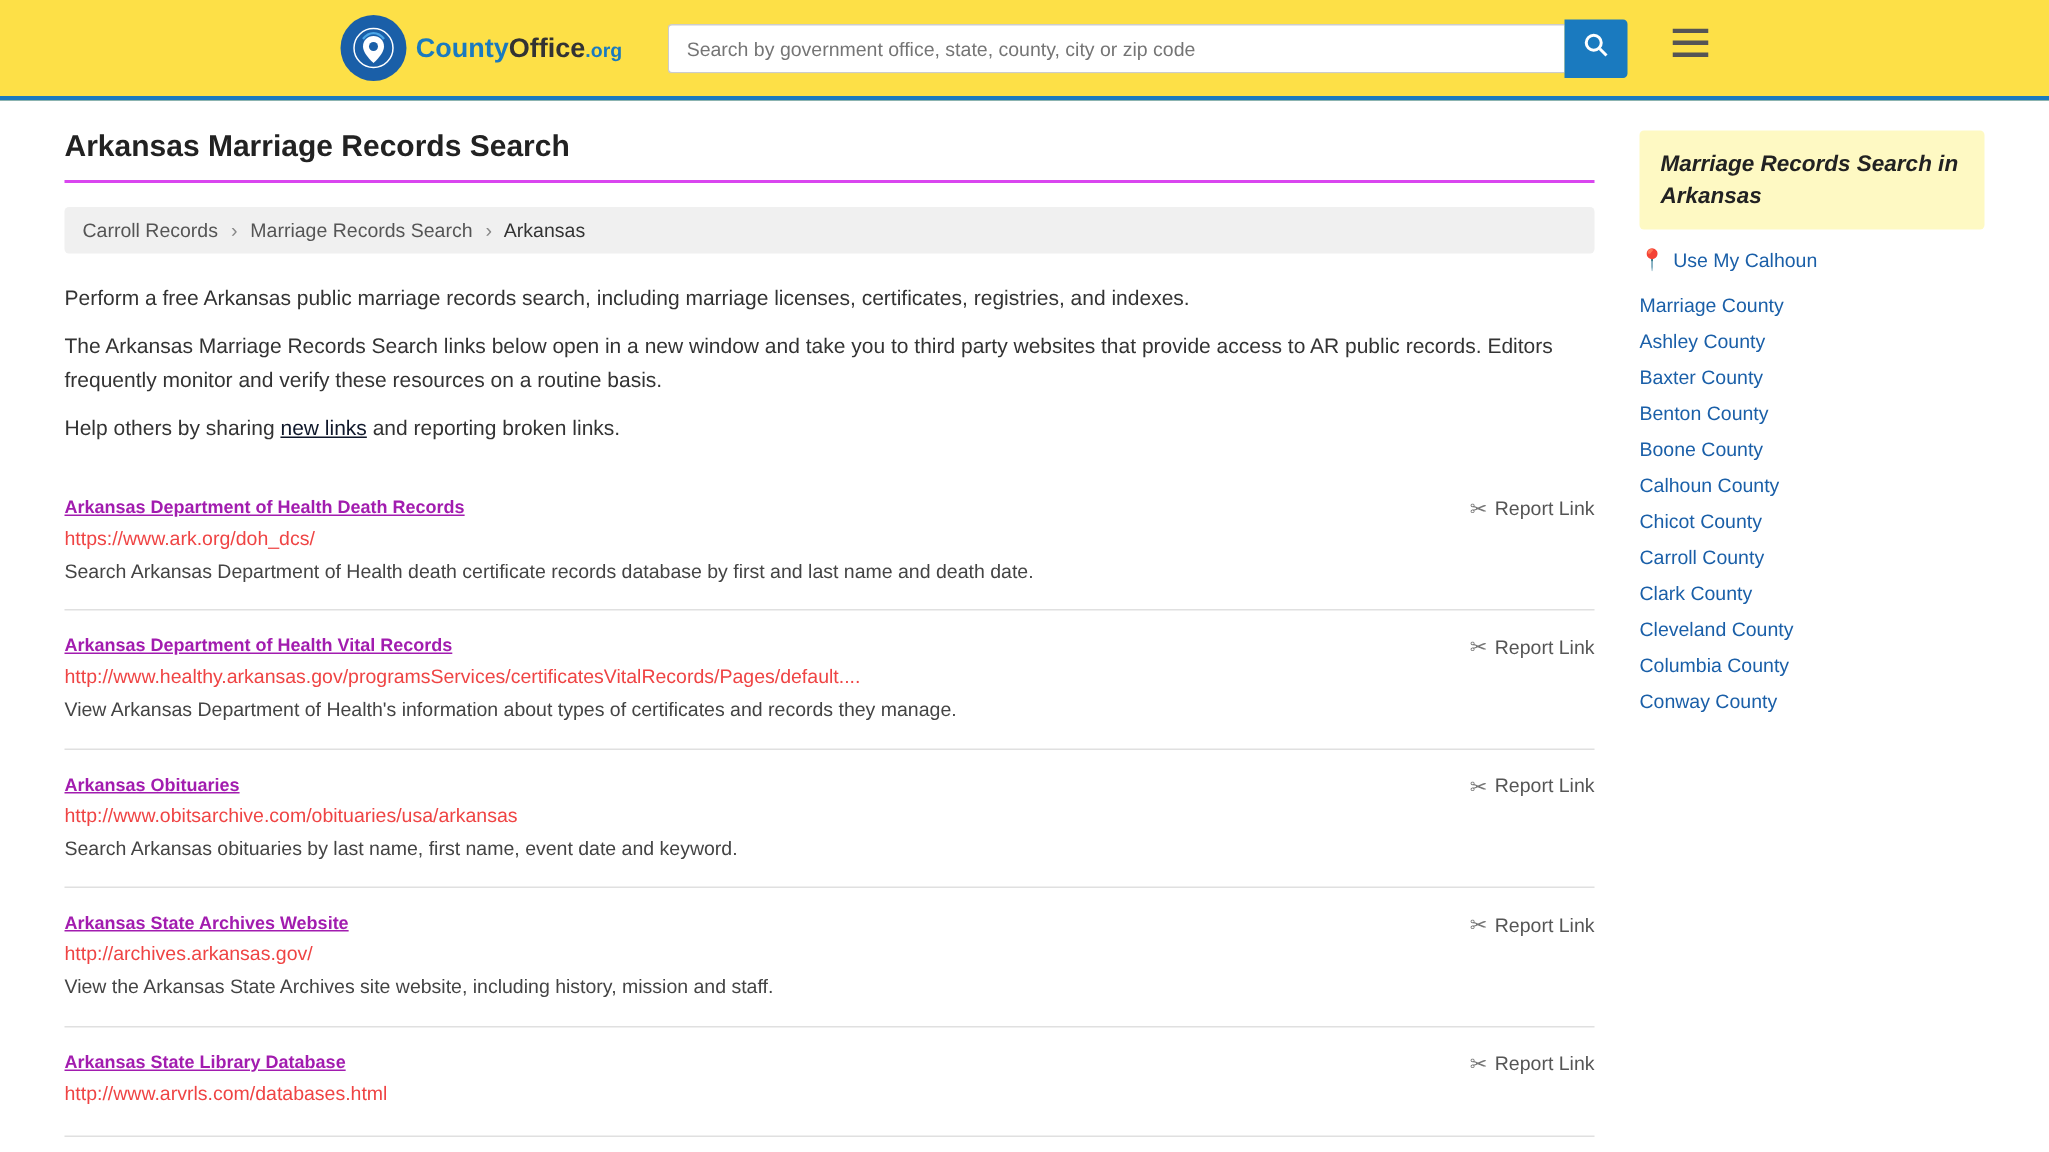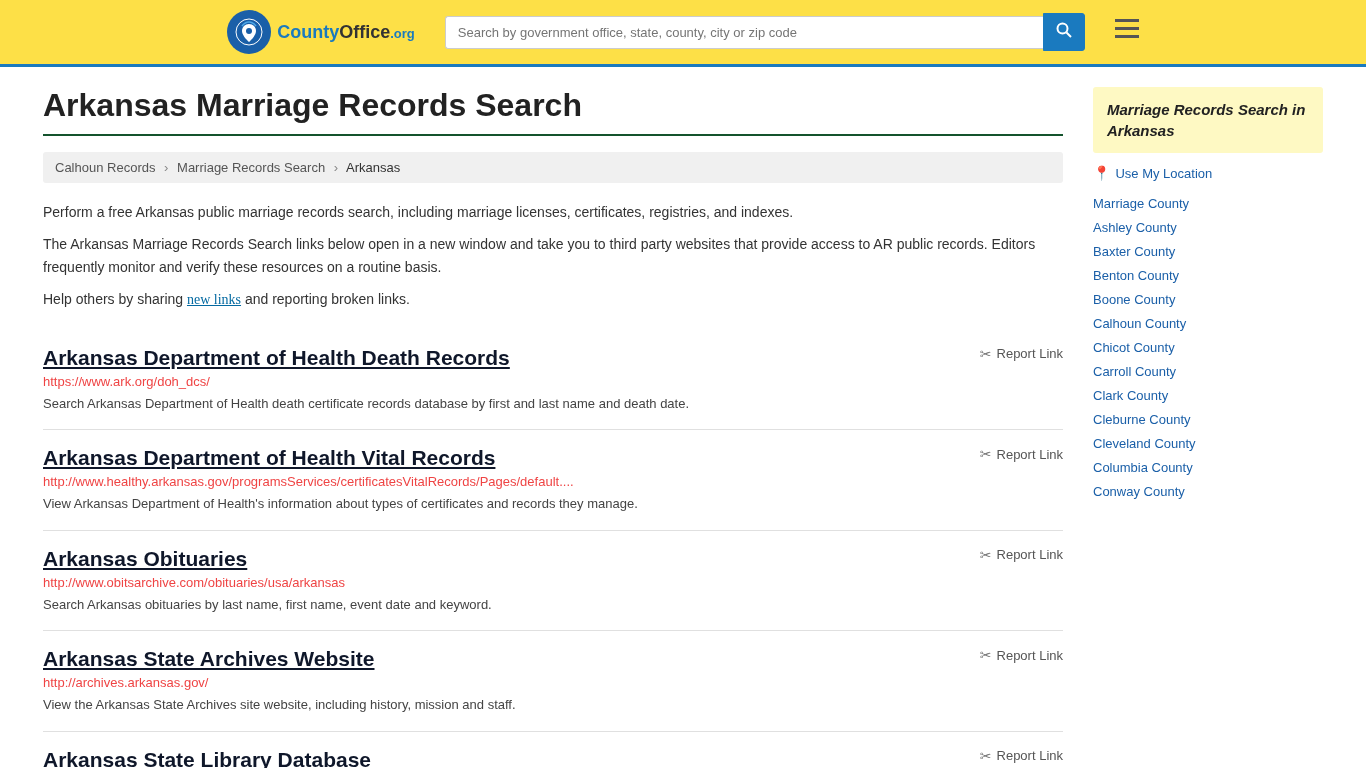--- a/index.html
+++ b/index.html
@@ -77,62 +77,62 @@
       margin: 0 auto;
       padding: 20px;
       gap: 30px;
     }
 
     
     #main-content {
       flex: 1;
     }
     #page-title {
-      font-size: 32px;
+      font-size: 20px;
       font-weight: bold;
       color: #222;
       margin-bottom: 16px;
-      border-bottom: 2px solid #14532d;
+      border-bottom: 2px solid #d946ef;
       padding-bottom: 10px;
     }
 
     
     #breadcrumb {
       background: #f0f0f0;
       padding: 8px 12px;
       border-radius: 3px;
       margin-bottom: 18px;
       font-size: 13px;
       color: #555;
     }
     #breadcrumb a { color: #555; text-decoration: none; }
     #breadcrumb .sep { margin: 0 5px; color: #888; }
     #breadcrumb .current { color: #333; }
 
     
     #description { margin-bottom: 10px; line-height: 1.6; font-size: 14px; }
     #description2 { margin-bottom: 10px; line-height: 1.6; font-size: 14px; }
     #description3 { margin-bottom: 18px; line-height: 1.6; font-size: 14px; }
-    #description3 a { color: #0369a1; font-family: Liberation Serif, serif; }
+    #description3 a { color: #0f172a; }
 
     
     .record-item {
       border-bottom: 1px solid #e0e0e0;
       padding: 16px 0;
     }
     .record-header {
       display: flex;
       justify-content: space-between;
       align-items: flex-start;
       margin-bottom: 4px;
     }
     .record-title {
-      font-size: 21px;
+      font-size: 12px;
       font-weight: bold;
-      color: #0f172a;
+      color: #a21caf;
       text-decoration: underline;
       cursor: pointer;
     }
     .report-link {
       display: flex;
       align-items: center;
       gap: 5px;
       font-size: 13px;
       color: #555;
       cursor: pointer;
@@ -226,21 +226,21 @@
     </svg>
   </button>
 </div>
 
 <div id="main-layout">
 
   <div id="main-content">
     <h1 id="page-title">Arkansas Marriage Records Search</h1>
 
     <div id="breadcrumb">
-      <a href="#">Calhoun Records</a>
+      <a href="#">Carroll Records</a>
       <span class="sep">›</span>
       <a href="#">Marriage Records Search</a>
       <span class="sep">›</span>
       <span class="current">Arkansas</span>
     </div>
 
     <p id="description">Perform a free Arkansas public marriage records search, including marriage licenses, certificates, registries, and indexes.</p>
     <p id="description2">The Arkansas Marriage Records Search links below open in a new window and take you to third party websites that provide access to AR public records. Editors frequently monitor and verify these resources on a routine basis.</p>
     <p id="description3">
       <span>Help others by sharing </span><a href="#">new links</a><span> and reporting broken links.</span>
@@ -304,32 +304,31 @@
     </div>
       </div>
   </div>
 
   <div id="sidebar">
     <div id="sidebar-title-box">
       <div id="sidebar-title">Marriage Records Search in Arkansas</div>
     </div>
     <a id="use-my-location" href="#">
       <span class="location-icon">📍</span>
-      <span>Use My Location</span>
+      <span>Use My Calhoun</span>
     </a>
     <ul class="county-list" id="county-list">
         <li><a href="#">Marriage County</a></li>
         <li><a href="#">Ashley County</a></li>
         <li><a href="#">Baxter County</a></li>
         <li><a href="#">Benton County</a></li>
         <li><a href="#">Boone County</a></li>
         <li><a href="#">Calhoun County</a></li>
         <li><a href="#">Chicot County</a></li>
         <li><a href="#">Carroll County</a></li>
         <li><a href="#">Clark County</a></li>
-        <li><a href="#">Cleburne County</a></li>
         <li><a href="#">Cleveland County</a></li>
         <li><a href="#">Columbia County</a></li>
         <li><a href="#">Conway County</a></li>
       </ul>
   </div>
 
 </div>
 
 </body></html>

